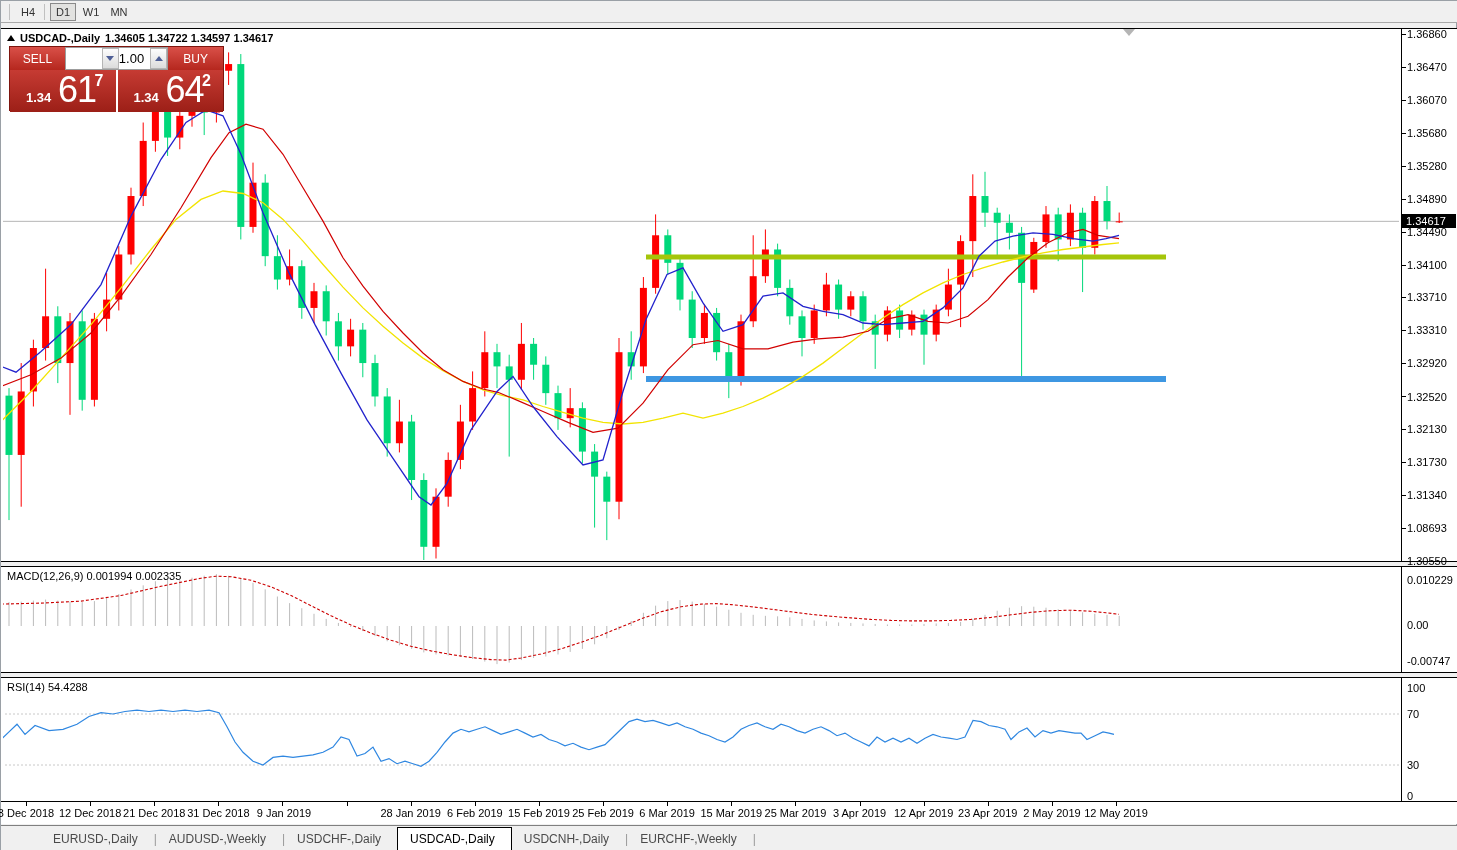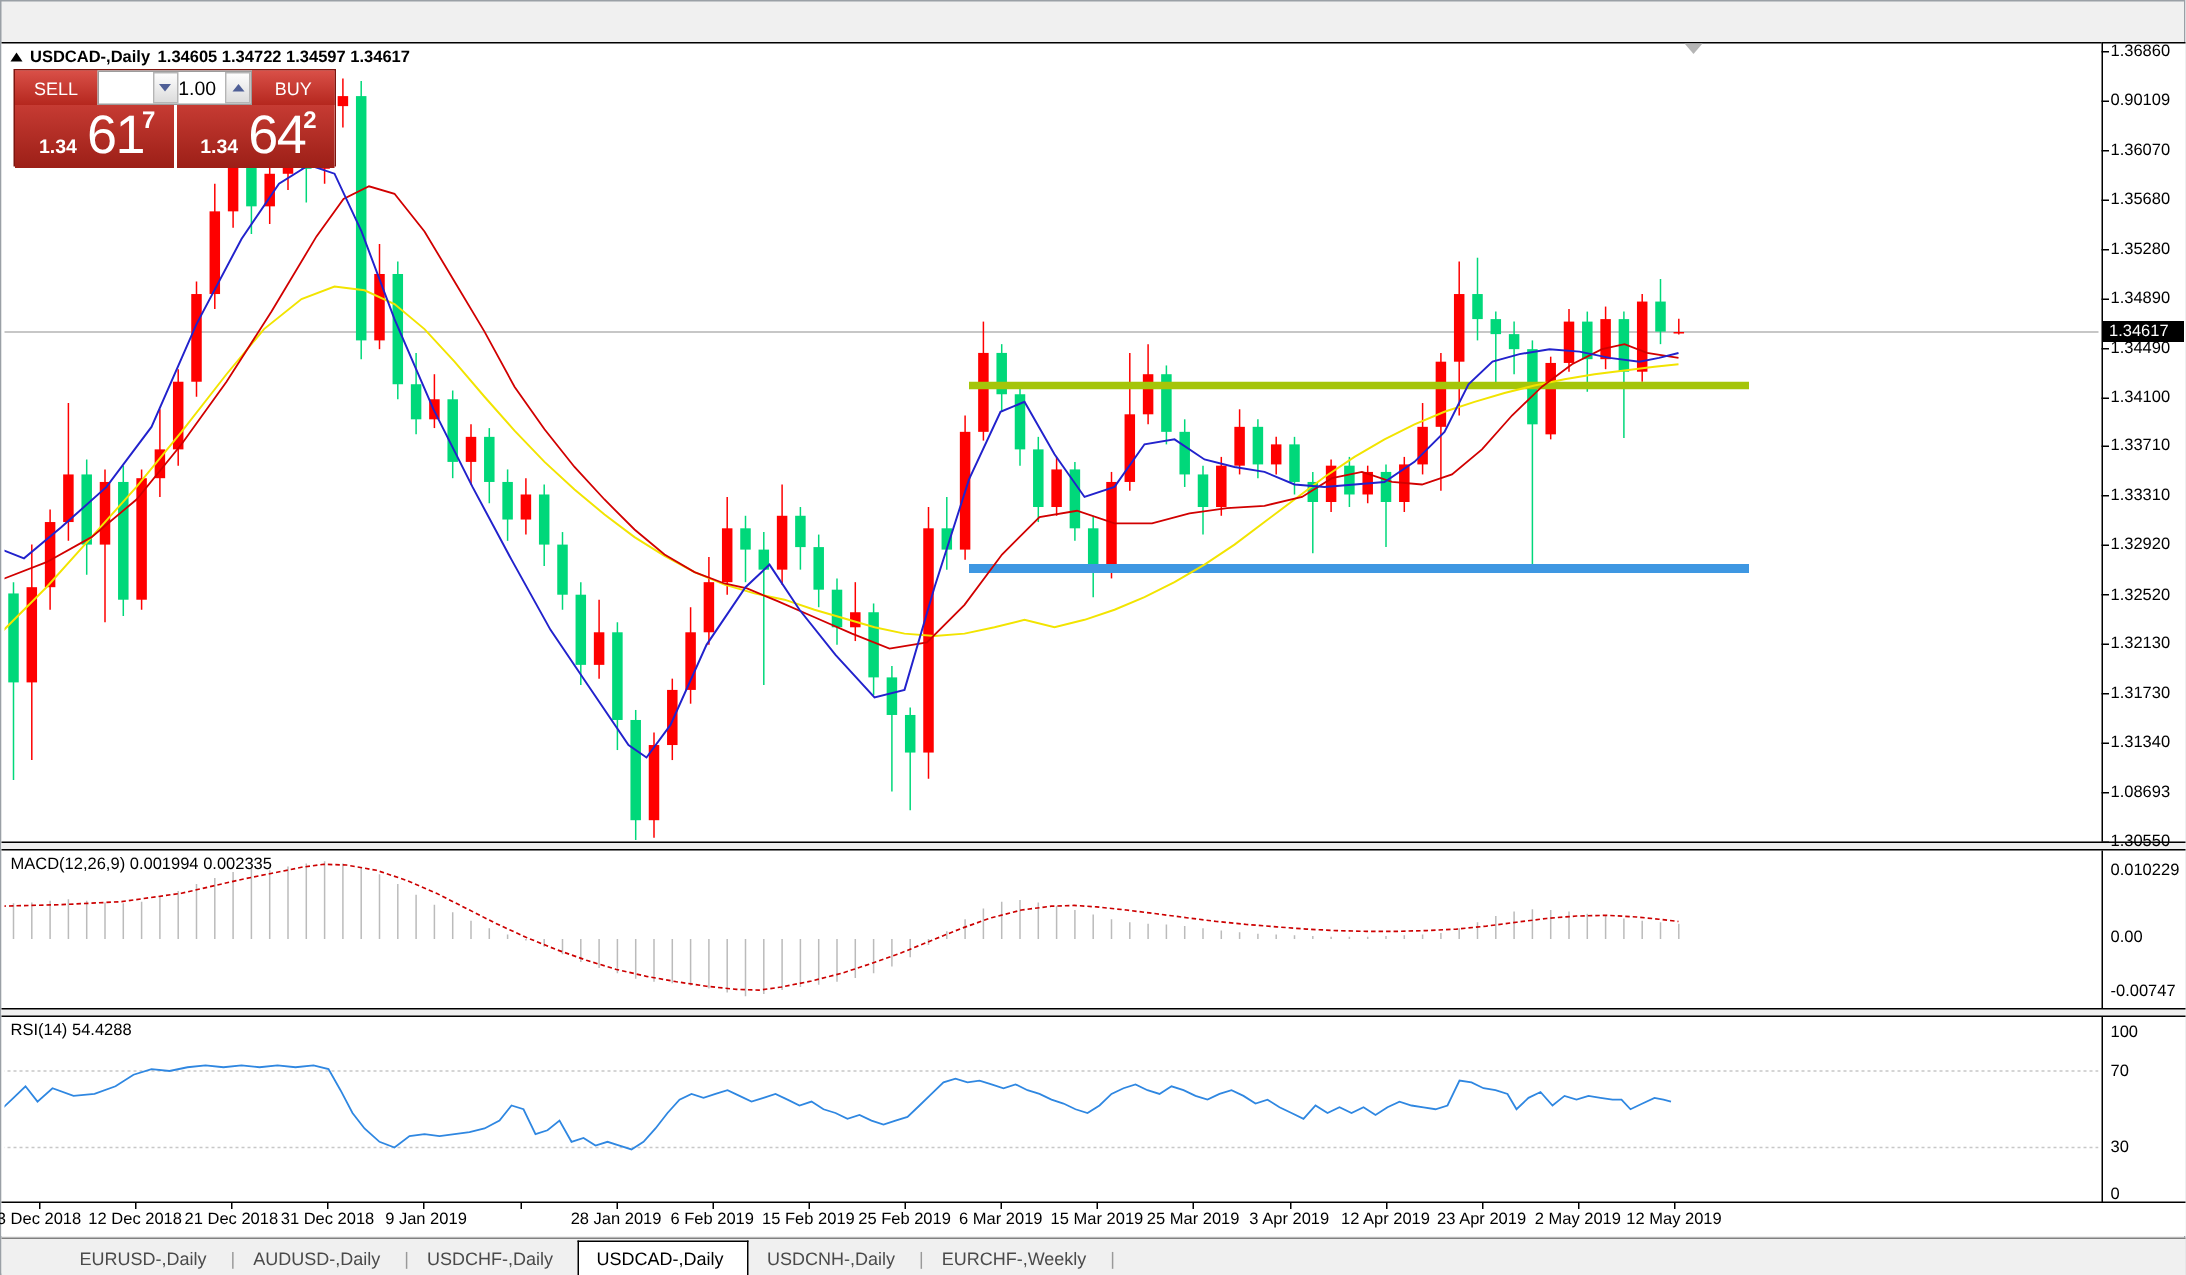--- a/index.html
+++ b/index.html
@@ -55,20 +55,28 @@
   
   #tabbar { position:absolute; left:0; top:824px; width:1457px; height:26px; background:#f0f0f0; border-top:1px solid #808080; display:flex; align-items:flex-end; padding-left:40px; z-index:9; }
   .tab { font-size:12px; color:#4a4a4a; padding:4px 16px 5px 12px; cursor:pointer; white-space:nowrap; }
   .tab.active { background:#fff; border:1px solid #000; border-bottom:none; color:#000; }
   .tab-sep { color:#999; padding:4px 0 5px 0; font-size:12px; }
 </style>
 </head>
 <body>
 
 <div id="app">
+  <div id="toolbar">
+      <div class="tf-sep" style="margin-left: 8px;"></div>
+      <div class="tf-btn">H4</div>
+      <div class="tf-sep"></div>
+      <div class="tf-btn active">D1</div>
+      <div class="tf-btn">W1</div>
+      <div class="tf-btn">MN</div>
+    </div>
 
   <div id="plot-bg"></div>
   <div id="axis-col"></div>
 
   <svg id="chart-svg" width="1400" height="823" viewBox="0 0 1400 823">
       <defs>
         <clipPath id="clipMain">
           <rect x="2" y="28" width="1396" height="531"></rect>
         </clipPath>
         <clipPath id="clipMacd">
@@ -420,21 +428,21 @@
   </div>
   <div class="pane-label" id="rsi-label">
     <span>RSI(14)</span> <span>54.4288</span>
   </div>
 
   <div id="price-badge" style="top: 213.331px;">1.34617</div>
 
   <div id="labels-layer">
       <div class="axis-label" style="top: 27px;">1.36860</div>
       <div class="axis-tick" style="top: 33px;"></div>
-      <div class="axis-label" style="top: 59.5721px;">0.90109</div>
+      <div class="axis-label" style="top: 59.5721px;">1.36470</div>
       <div class="axis-tick" style="top: 65.5721px;"></div>
       <div class="axis-label" style="top: 92.9794px;">1.36070</div>
       <div class="axis-tick" style="top: 98.9794px;"></div>
       <div class="axis-label" style="top: 125.552px;">1.35680</div>
       <div class="axis-tick" style="top: 131.552px;"></div>
       <div class="axis-label" style="top: 158.959px;">1.35280</div>
       <div class="axis-tick" style="top: 164.959px;"></div>
       <div class="axis-label" style="top: 191.531px;">1.34890</div>
       <div class="axis-tick" style="top: 197.531px;"></div>
       <div class="axis-label" style="top: 224.938px;">1.34490</div>
@@ -500,21 +508,21 @@
       <div class="date-tick" style="left: 986.765px;"></div>
       <div class="date-label" style="left: 1050.88px;">2 May 2019</div>
       <div class="date-tick" style="left: 1050.88px;"></div>
       <div class="date-label" style="left: 1115px;">12 May 2019</div>
       <div class="date-tick" style="left: 1115px;"></div>
     </div>
 
   <div id="tabbar">
       <div class="tab">EURUSD-,Daily</div>
       <div class="tab-sep">|</div>
-      <div class="tab">AUDUSD-,Daily</div>
+      <div class="tab">AUDUSD-,Weekly</div>
       <div class="tab-sep">|</div>
       <div class="tab">USDCHF-,Daily</div>
       <div class="tab active">USDCAD-,Daily</div>
       <div class="tab">USDCNH-,Daily</div>
       <div class="tab-sep">|</div>
       <div class="tab">EURCHF-,Weekly</div>
       <div class="tab-sep">|</div>
     </div>
 </div>
 

